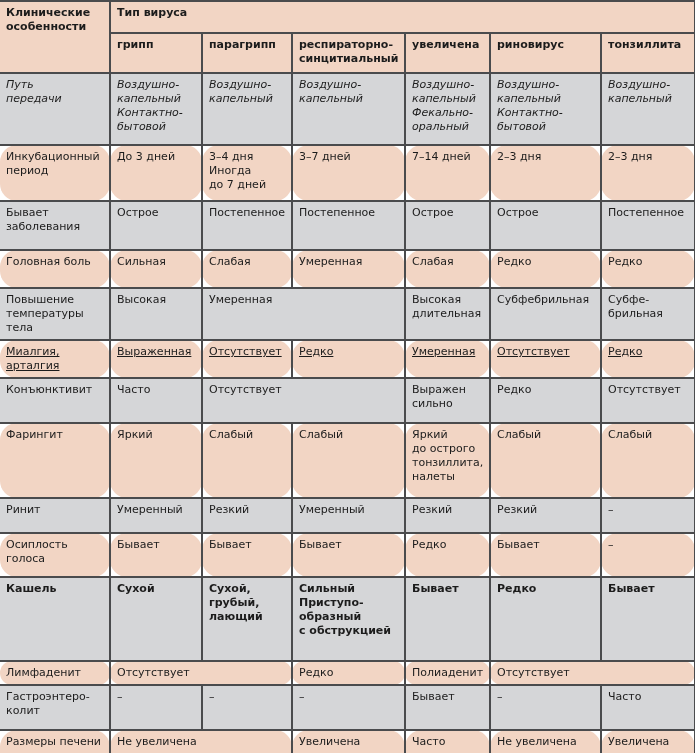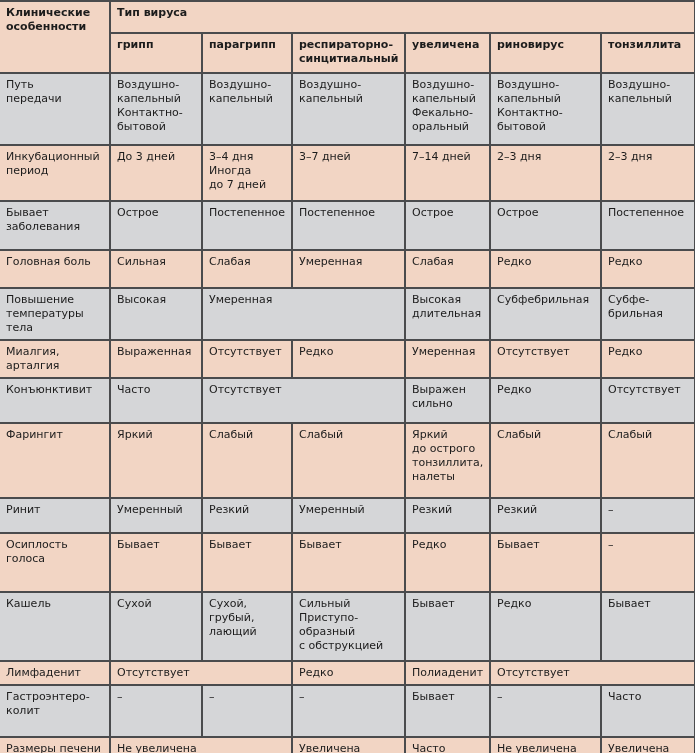--- a/index.html
+++ b/index.html
@@ -25,21 +25,21 @@
     vertical-align:top;
     text-align:left;
     padding:4px 6px;
     white-space:pre-line;
     line-height:14px;
     overflow:hidden;
   }
   .edge-l{border-left:none;}
   tr.hdr th{font-weight:bold;background:var(--pink);}
   tr.gray td{background:var(--gray);}
-  tr.pink td{background:var(--pink);}
+  tr.pink td{background:var(--pink);border-radius:17px;}
 </style>
 </head>
 <body>
 
 <table>
   <colgroup>
     <col style="width:110px">
     <col style="width:92px">
     <col style="width:90px">
     <col style="width:113px">
@@ -57,21 +57,21 @@
       <th>грипп</th>
       <th>парагрипп</th>
       <th>респираторно-
 синцитиальный</th>
       <th>увеличена</th>
       <th>риновирус</th>
       <th>тонзиллита</th>
     </tr>
   </thead>
   <tbody id="body-rows">
-      <tr class="gray" style="height: 72px;">
+      <tr class="gray" style="height: 72px; font-style: italic;">
         <td class="edge-l">Путь
 передачи</td>
         <td>Воздушно-
 капельный
 Контактно-
 бытовой</td>
         <td>Воздушно-
 капельный</td>
         <td>Воздушно-
 капельный</td>
@@ -122,21 +122,21 @@
 температуры
 тела</td>
         <td>Высокая</td>
         <td colspan="2">Умеренная</td>
         <td>Высокая
 длительная</td>
         <td>Субфебрильная</td>
         <td>Субфе-
 брильная</td>
       </tr>
-      <tr class="pink" style="height: 35px;">
+      <tr class="pink" style="height: 35px; text-decoration: underline;">
         <td class="edge-l">Миалгия,
 арталгия</td>
         <td>Выраженная</td>
         <td>Отсутствует</td>
         <td>Редко</td>
         <td>Умеренная</td>
         <td>Отсутствует</td>
         <td>Редко</td>
       </tr>
       <tr class="gray" style="height: 45px; margin-top: 10px;">
@@ -162,52 +162,52 @@
       </tr>
       <tr class="gray" style="height: 35px;">
         <td class="edge-l">Ринит</td>
         <td>Умеренный</td>
         <td>Резкий</td>
         <td>Умеренный</td>
         <td>Резкий</td>
         <td>Резкий</td>
         <td>–</td>
       </tr>
-      <tr class="pink" style="height: 59px;">
+      <tr class="pink" style="height: 44px;">
         <td class="edge-l">Осиплость
 голоса</td>
         <td>Бывает</td>
         <td>Бывает</td>
         <td>Бывает</td>
         <td>Редко</td>
         <td>Бывает</td>
         <td>–</td>
       </tr>
-      <tr class="gray" style="height: 69px;">
+      <tr class="gray" style="height: 84px; font-weight: bold;">
         <td class="edge-l">Кашель</td>
         <td>Сухой</td>
         <td>Сухой,
 грубый,
 лающий</td>
         <td>Сильный
 Приступо-
 образный
 с обструкцией</td>
         <td>Бывает</td>
         <td>Редко</td>
         <td>Бывает</td>
       </tr>
       <tr class="pink" style="height: 23px;">
         <td class="edge-l">Лимфаденит</td>
         <td colspan="2">Отсутствует</td>
         <td>Редко</td>
         <td>Полиаденит</td>
         <td colspan="2">Отсутствует</td>
       </tr>
-      <tr class="gray" style="height: 52px;">
+      <tr class="gray" style="height: 45px;">
         <td class="edge-l">Гастроэнтеро-
 колит</td>
         <td>–</td>
         <td>–</td>
         <td>–</td>
         <td>Бывает</td>
         <td>–</td>
         <td>Часто</td>
       </tr>
       <tr class="pink" style="height: 40px;">

